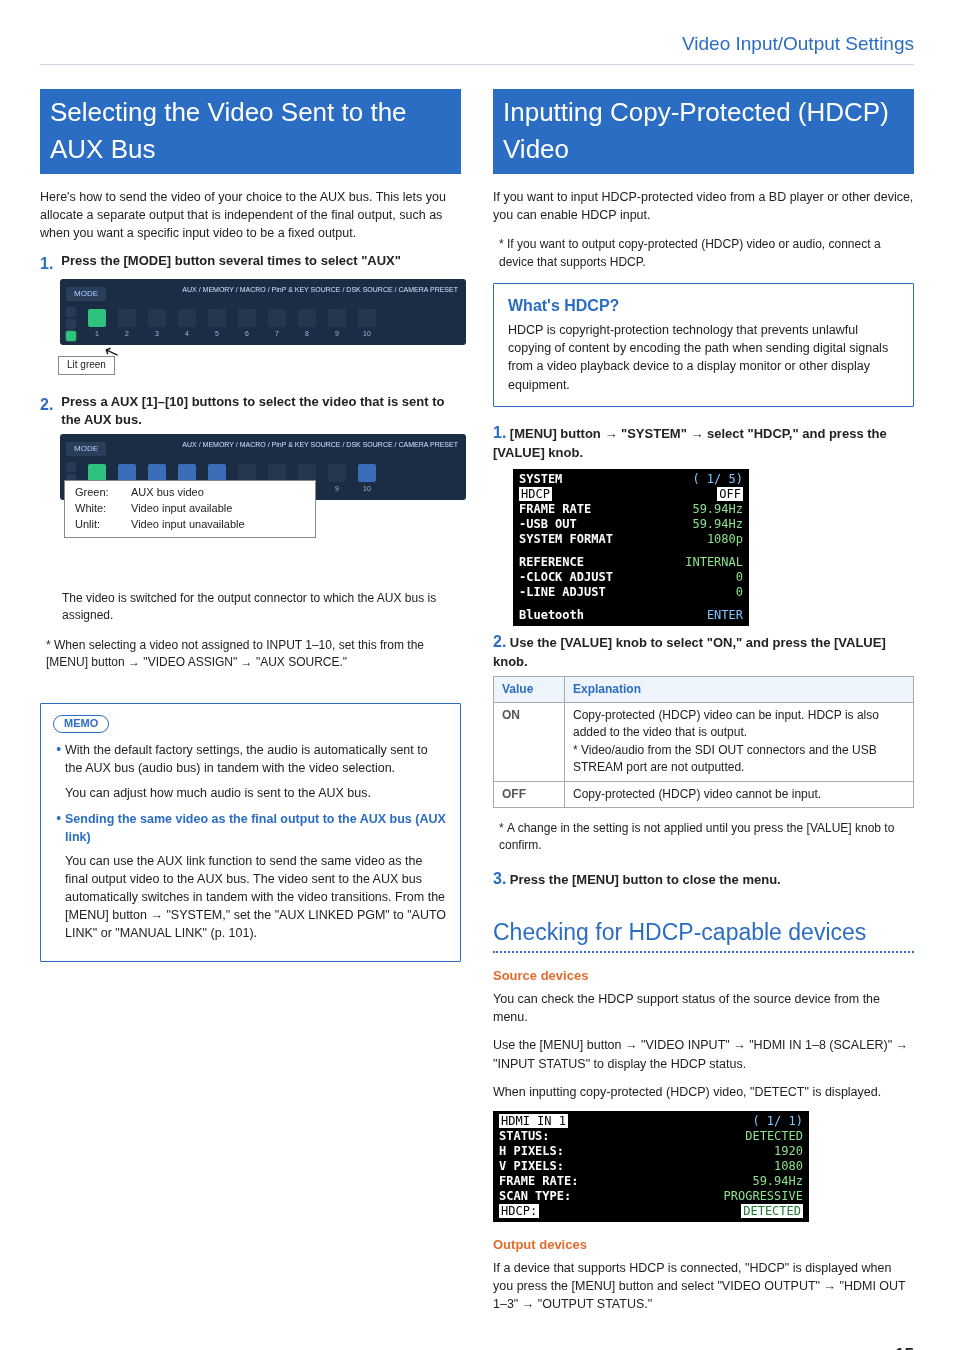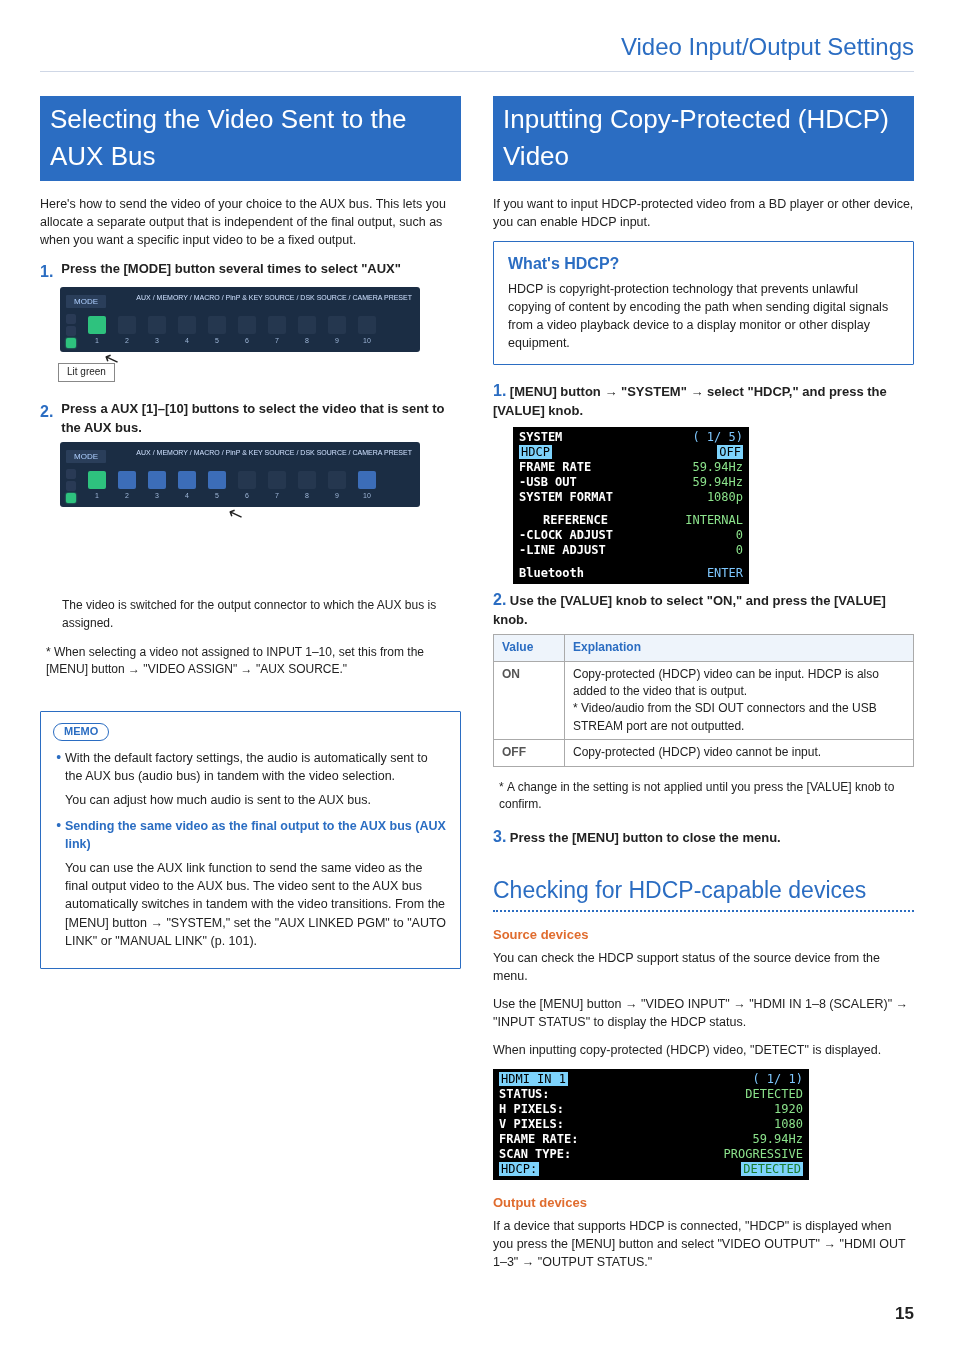--- a/index.html
+++ b/index.html
@@ -9,21 +9,21 @@
     background: #fff;
     width: 954px;
     padding: 30px 40px 20px 40px;
     box-sizing: border-box;
     font-size: 12.5px;
     line-height: 1.45;
   }
   .top-header {
     text-align: right;
     color: #2b6dc2;
-    font-size: 24px;
+    font-size: 19px;
     border-bottom: 1px solid #cfd7e6;
     padding-bottom: 6px;
     margin-bottom: 24px;
   }
   .cols {
     display: flex;
     gap: 32px;
   }
   .col {
     flex: 1;
@@ -51,21 +51,21 @@
     flex-shrink: 0;
   }
   .step-text { font-weight: bold; font-size: 13px; }
   .subtext { font-size: 12px; margin-left: 22px; }
   .note-star { font-size: 12px; margin-left: 6px; padding-right:4px;}
   .device-strip {
     background: #1b2d44;
     border-radius: 3px;
     padding: 4px 6px;
     margin: 4px 8px 6px 20px;
-    width: 360px;
+    width: 406px;
     box-sizing: border-box;
     position: relative;
   }
   .device-strip .mode-label {
     background:#2a3e5a;
     color:#aecfff;
     font-size:8px;
     padding:1px 8px;
     display:inline-block;
     margin-bottom:4px;
@@ -119,21 +119,21 @@
   }
   .info-box .h { color:#2b6dc2; font-weight:bold; font-size:16px; margin-bottom:4px;}
   .menu-screen {
     font-family: "Consolas","Menlo",monospace;
     background:#000; color:#ddd;
     padding:3px 6px; font-size:12px;
     line-height:1.25;
     width:236px; margin:6px 0 4px 20px;
     box-sizing:border-box;
   }
-  .menu-screen .hl { background:#7dd3fc; color:#000; padding:0 2px;text-align:center; }
+  .menu-screen .hl { background:#ffffff; color:#000; padding:0 2px;text-align:center; }
   .menu-screen .rg { float:right; color:#8be28b; }
   .menu-screen .rc { float:right; color:#7fc8ff; }
   .menu-screen .rw { float:right; color:#fff; font-weight: normal; }
   .menu-screen .ln { clear:both; }
   .menu-screen .title { color:#fff; font-weight:bold; }
   table.vtable {
     border-collapse:collapse; width:100%; margin:4px 0 10px 0;
   }
   table.vtable th, table.vtable td {
     border:1px solid #aaa; padding:4px 8px; font-size:12px; vertical-align:top;
@@ -273,20 +273,34 @@
         <div class="slot-col">
               <div class="slot-btn"></div>
               <div class="slot-n">9</div>
             </div>
         <div class="slot-col">
               <div class="slot-btn avail"></div>
               <div class="slot-n">10</div>
             </div>
       </div>
       <span class="cursor-arrow" style="left:168px; bottom:-20px;">↖</span>
+      <div class="legend-box" style="position:absolute; left:4px; top:42px; width:230px;">
+        <div class="row">
+              <span class="k">Green:</span>
+              <span>AUX bus video</span>
+            </div>
+        <div class="row">
+              <span class="k">White:</span>
+              <span>Video input available</span>
+            </div>
+        <div class="row">
+              <span class="k">Unlit:</span>
+              <span>Video input unavailable</span>
+            </div>
+      </div>
     </div>
 
     <div style="height:72px;"></div>
 
     <p class="subtext">The video is switched for the output connector to which the AUX bus is assigned.</p>
     <p class="note-star">*&nbsp;<span>When selecting a video not assigned to INPUT 1–10, set this from the [MENU] button → "VIDEO ASSIGN" → "AUX SOURCE."</span></p>
   </div>
 
   <div class="memo-wrap">
     <span class="memo-pill">MEMO</span>
@@ -301,39 +315,40 @@
       </li>
     </ul>
   </div>
 </div>
 
 <div class="col">
 
   <div class="title-bar">Inputting Copy-Protected (HDCP) Video</div>
 
   <p class="para">If you want to input HDCP-protected video from a BD player or other device, you can enable HDCP input.</p>
+  <p class="note-star">*&nbsp;<span>If you want to output copy-protected (HDCP) video or audio, connect a device that supports HDCP.</span></p>
 
   <div class="info-box">
     <div class="h">What's HDCP?</div>
     <div>HDCP is copyright-protection technology that prevents unlawful copying of content by encoding the path when sending digital signals from a video playback device to a display monitor or other display equipment.</div>
   </div>
 
   <div class="step">
     <span class="step-num">1.</span>
     <span class="step-text">[MENU] button → "SYSTEM" → select "HDCP," and press the [VALUE] knob.</span>
   </div>
 
   <div class="menu-screen">
     <div class="ln"><span class="title">SYSTEM</span><span class="rc">( 1/ 5)</span></div>
     <div class="ln"><span class="hl">HDCP</span><span class="rw"><span class="hl">OFF</span></span></div>
     <div class="ln"><span style="color:#fff;font-weight:bold;">FRAME RATE</span><span class="rg">59.94Hz</span></div>
     <div class="ln"><span style="color:#fff;font-weight:bold;"> -USB OUT</span><span class="rg">59.94Hz</span></div>
     <div class="ln"><span style="color:#fff;font-weight:bold;">SYSTEM FORMAT</span><span class="rg">1080p</span></div>
     <div class="ln" style="height:8px;"></div>
-    <div class="ln"><span style="color:#fff;font-weight:bold;margin-left:24px;">REFERENCE</span><span class="rg">INTERNAL</span></div>
+    <div class="ln"><span style="color:#fff;font-weight:bold;">REFERENCE</span><span class="rg">INTERNAL</span></div>
     <div class="ln"><span style="color:#fff;font-weight:bold;"> -CLOCK ADJUST</span><span class="rg">0</span></div>
     <div class="ln"><span style="color:#fff;font-weight:bold;"> -LINE ADJUST</span><span class="rg">0</span></div>
     <div class="ln" style="height:8px;"></div>
     <div class="ln"><span style="color:#fff;font-weight:bold;">Bluetooth</span><span class="rc">ENTER</span></div>
     <div style="clear:both;"></div>
   </div>
 
   <div class="step">
     <span class="step-num">2.</span>
     <span class="step-text">Use the [VALUE] knob to select "ON," and press the [VALUE] knob.</span>

